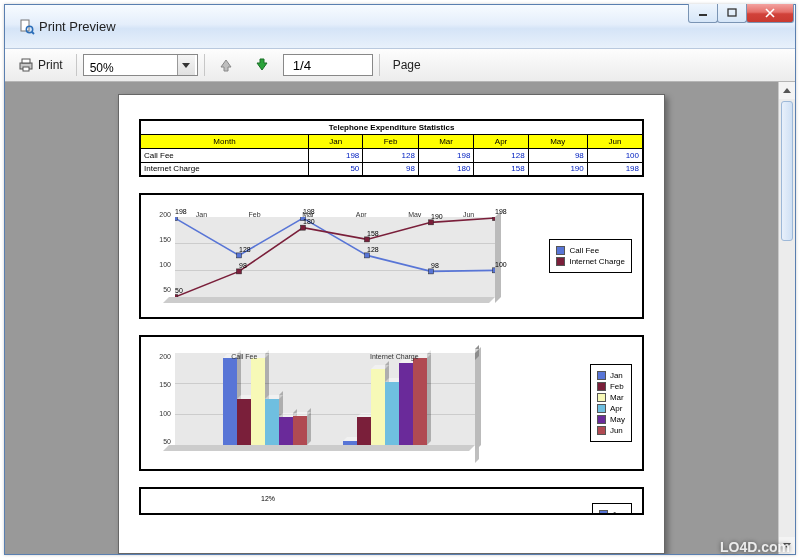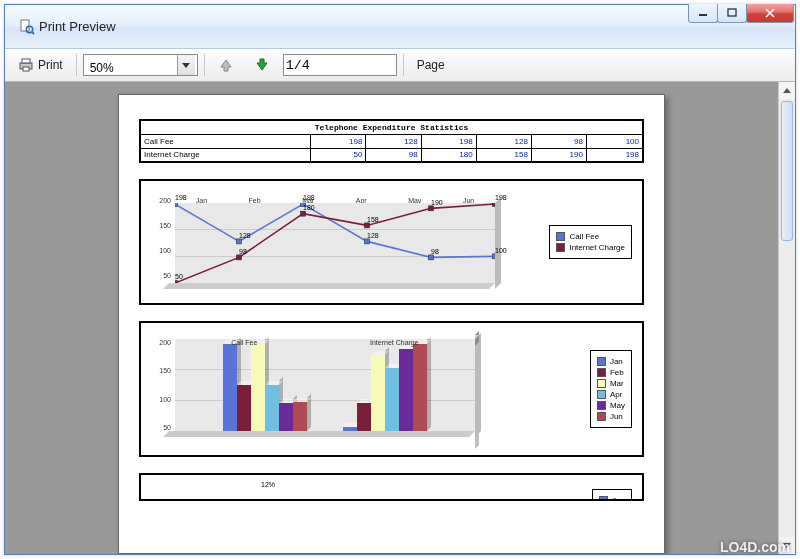--- a/index.html
+++ b/index.html
@@ -89,23 +89,22 @@
   }
   .zoom-combo .chev {
     position: absolute; right: 2px; top: 0; bottom: 0;
     width: 18px;
     display: flex; align-items: center; justify-content: center;
     background: linear-gradient(to bottom, #f5f5f5, #e0e0e0);
     border-left: 1px solid #999;
   }
   .nav-input {
     border: 1px solid #888; background: #fff;
-    height: 22px; width: 114px;
-    padding: 2px 2px;
-    font-family: Liberation Mono, monospace;
+    height: 22px; width: 90px;
+    padding: 2px 9px;
   }
   .icon16 { width: 16px; height: 16px; display: inline-block; }
   
   .content {
     flex: 1;
     display: flex;
     background: #999;
     position: relative;
   }
   .viewport {
@@ -148,21 +147,21 @@
     padding: 1px 3px;
     text-align: right;
     height: 14px;
   }
   .tbl .head-row td, .tbl .head-row th {
     background: #ffff00;
     text-align: center;
     font-weight: normal;
   }
   .tbl .title-cell {
-    text-align: center; font-weight: bold; background: #fff; font-family: Liberation Mono, monospace;
+    text-align: center; font-weight: bold; background: #fff;
   }
   .tbl .row-label { text-align: left; }
   .tbl .val { color: #0020c0; }
   
   .chartbox {
     margin-top: 16px;
     border: 2px solid #000;
     padding: 8px 10px 6px 10px;
     position: relative;
   }
@@ -326,20 +325,29 @@
 
   <div class="content">
     <div class="viewport">
       <div class="paper">
 
         <table class="tbl">
           <tbody>
               <tr>
                 <td class="title-cell" colspan="7">Telephone Expenditure Statistics</td>
               </tr>
+          <tr class="head-row">
+            <td class="row-label">Month</td>
+            <td>Jan</td>
+            <td>Feb</td>
+            <td>Mar</td>
+            <td>Apr</td>
+            <td>May</td>
+            <td>Jun</td>
+          </tr>
           <tr>
             <td class="row-label">Call Fee</td>
             <td class="val">198</td>
             <td class="val">128</td>
             <td class="val">198</td>
             <td class="val">128</td>
             <td class="val">98</td>
             <td class="val">100</td>
           </tr>
           <tr>

